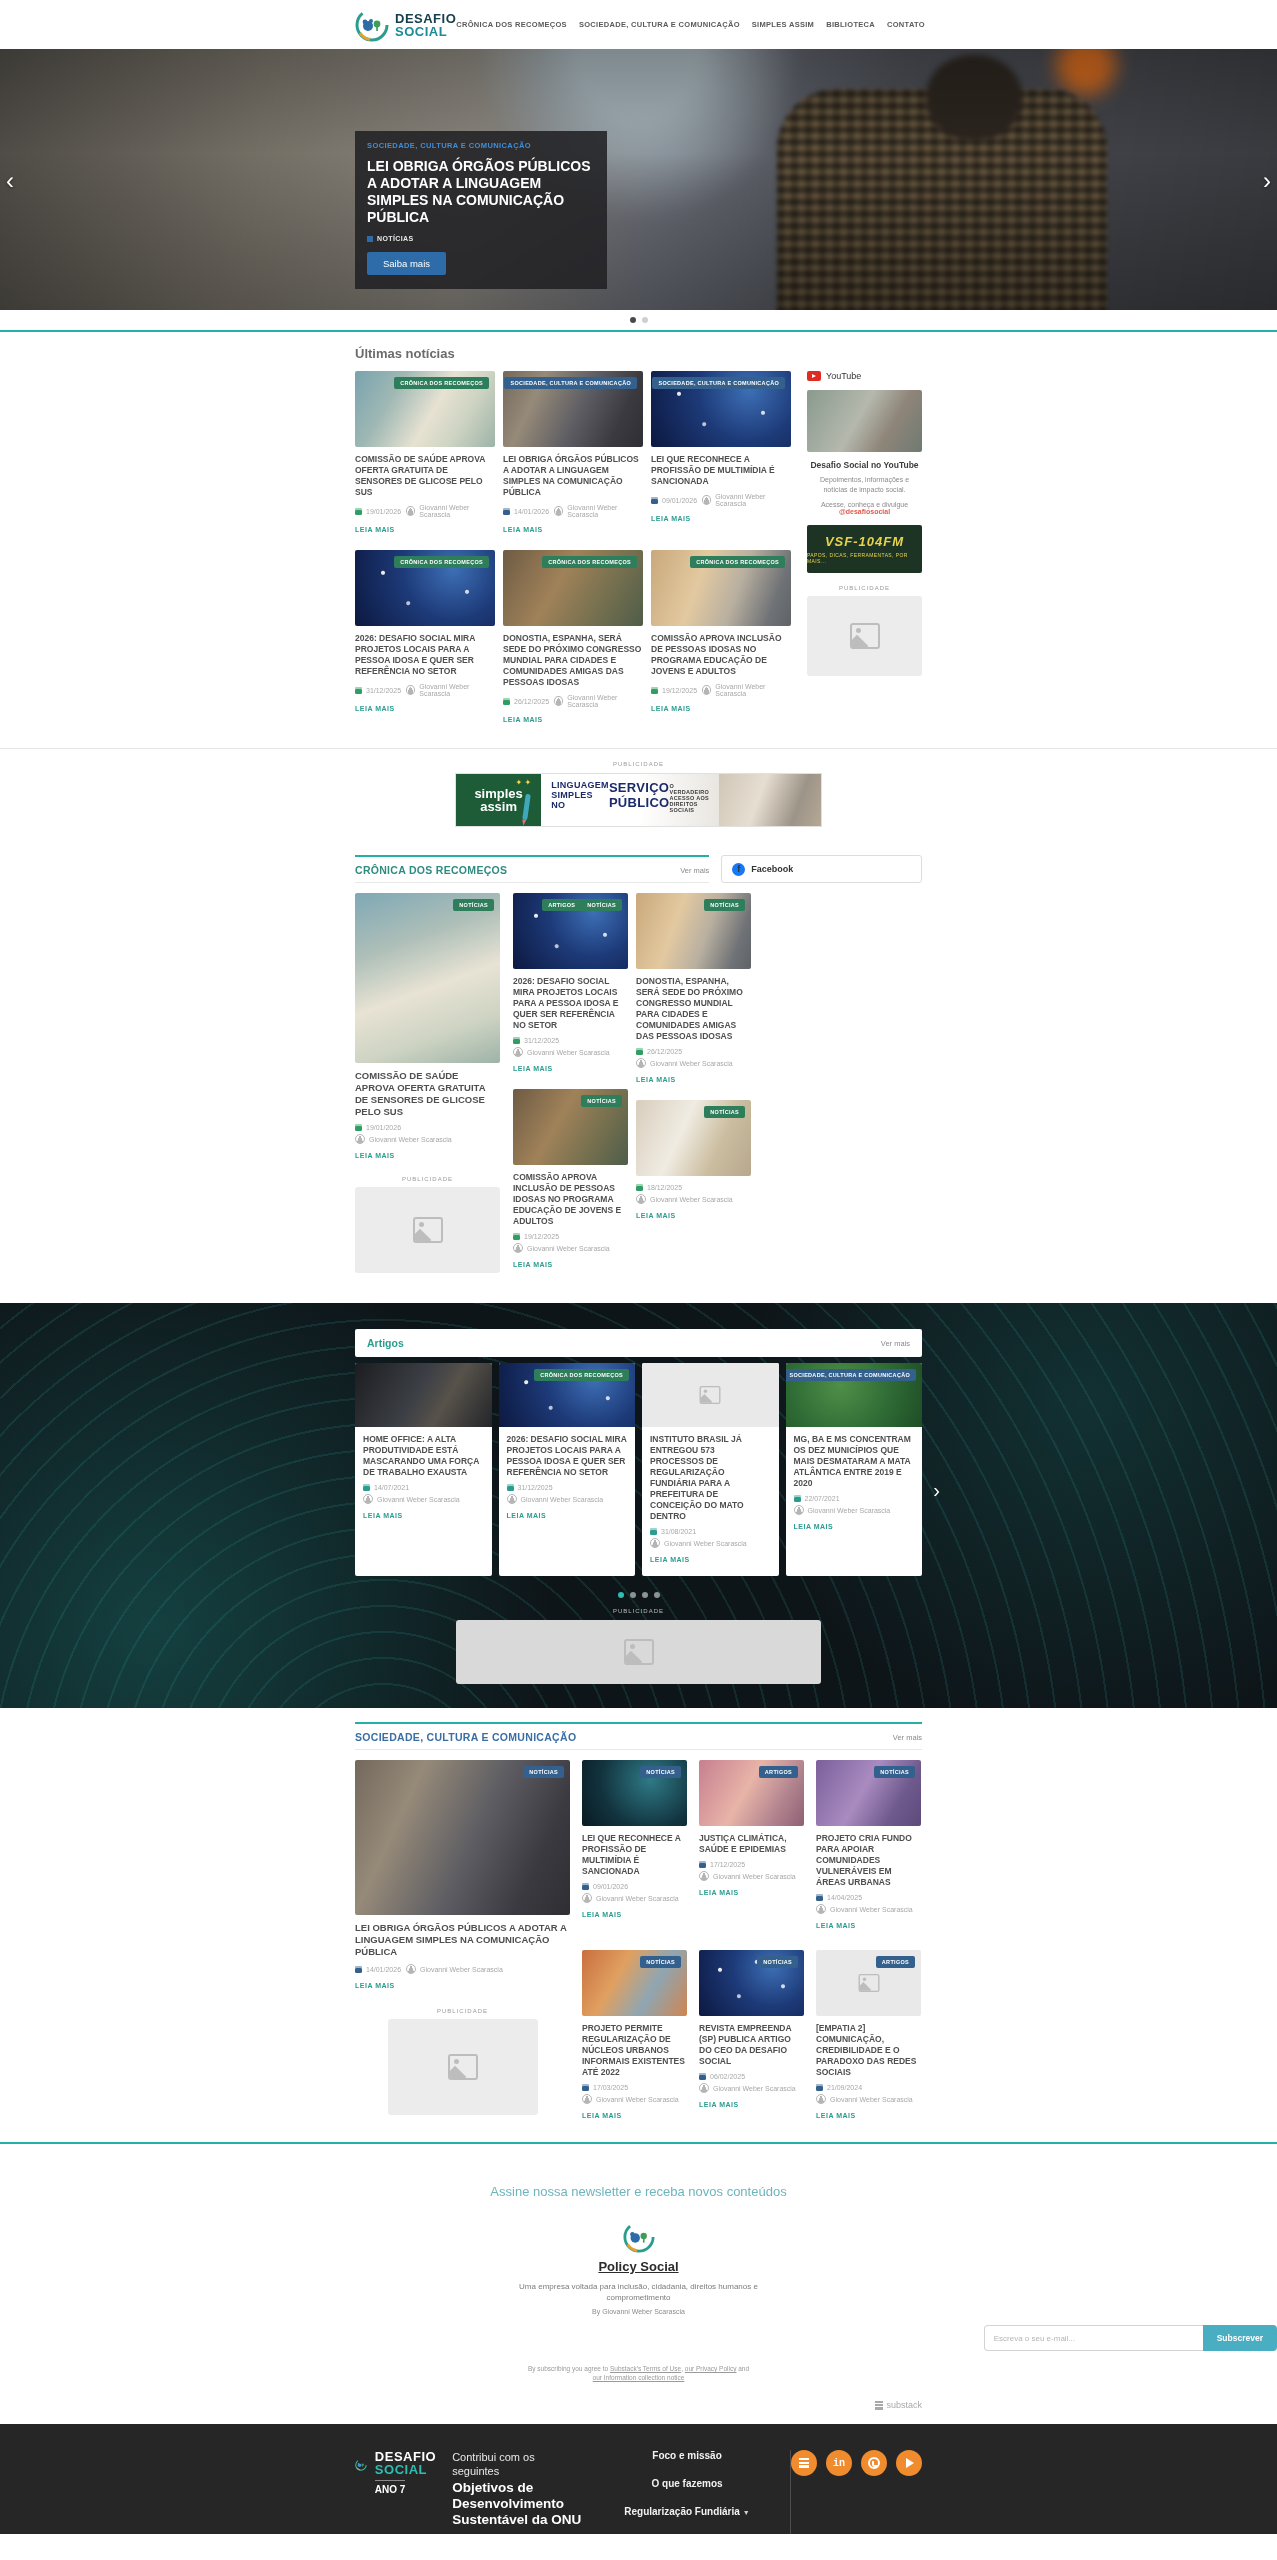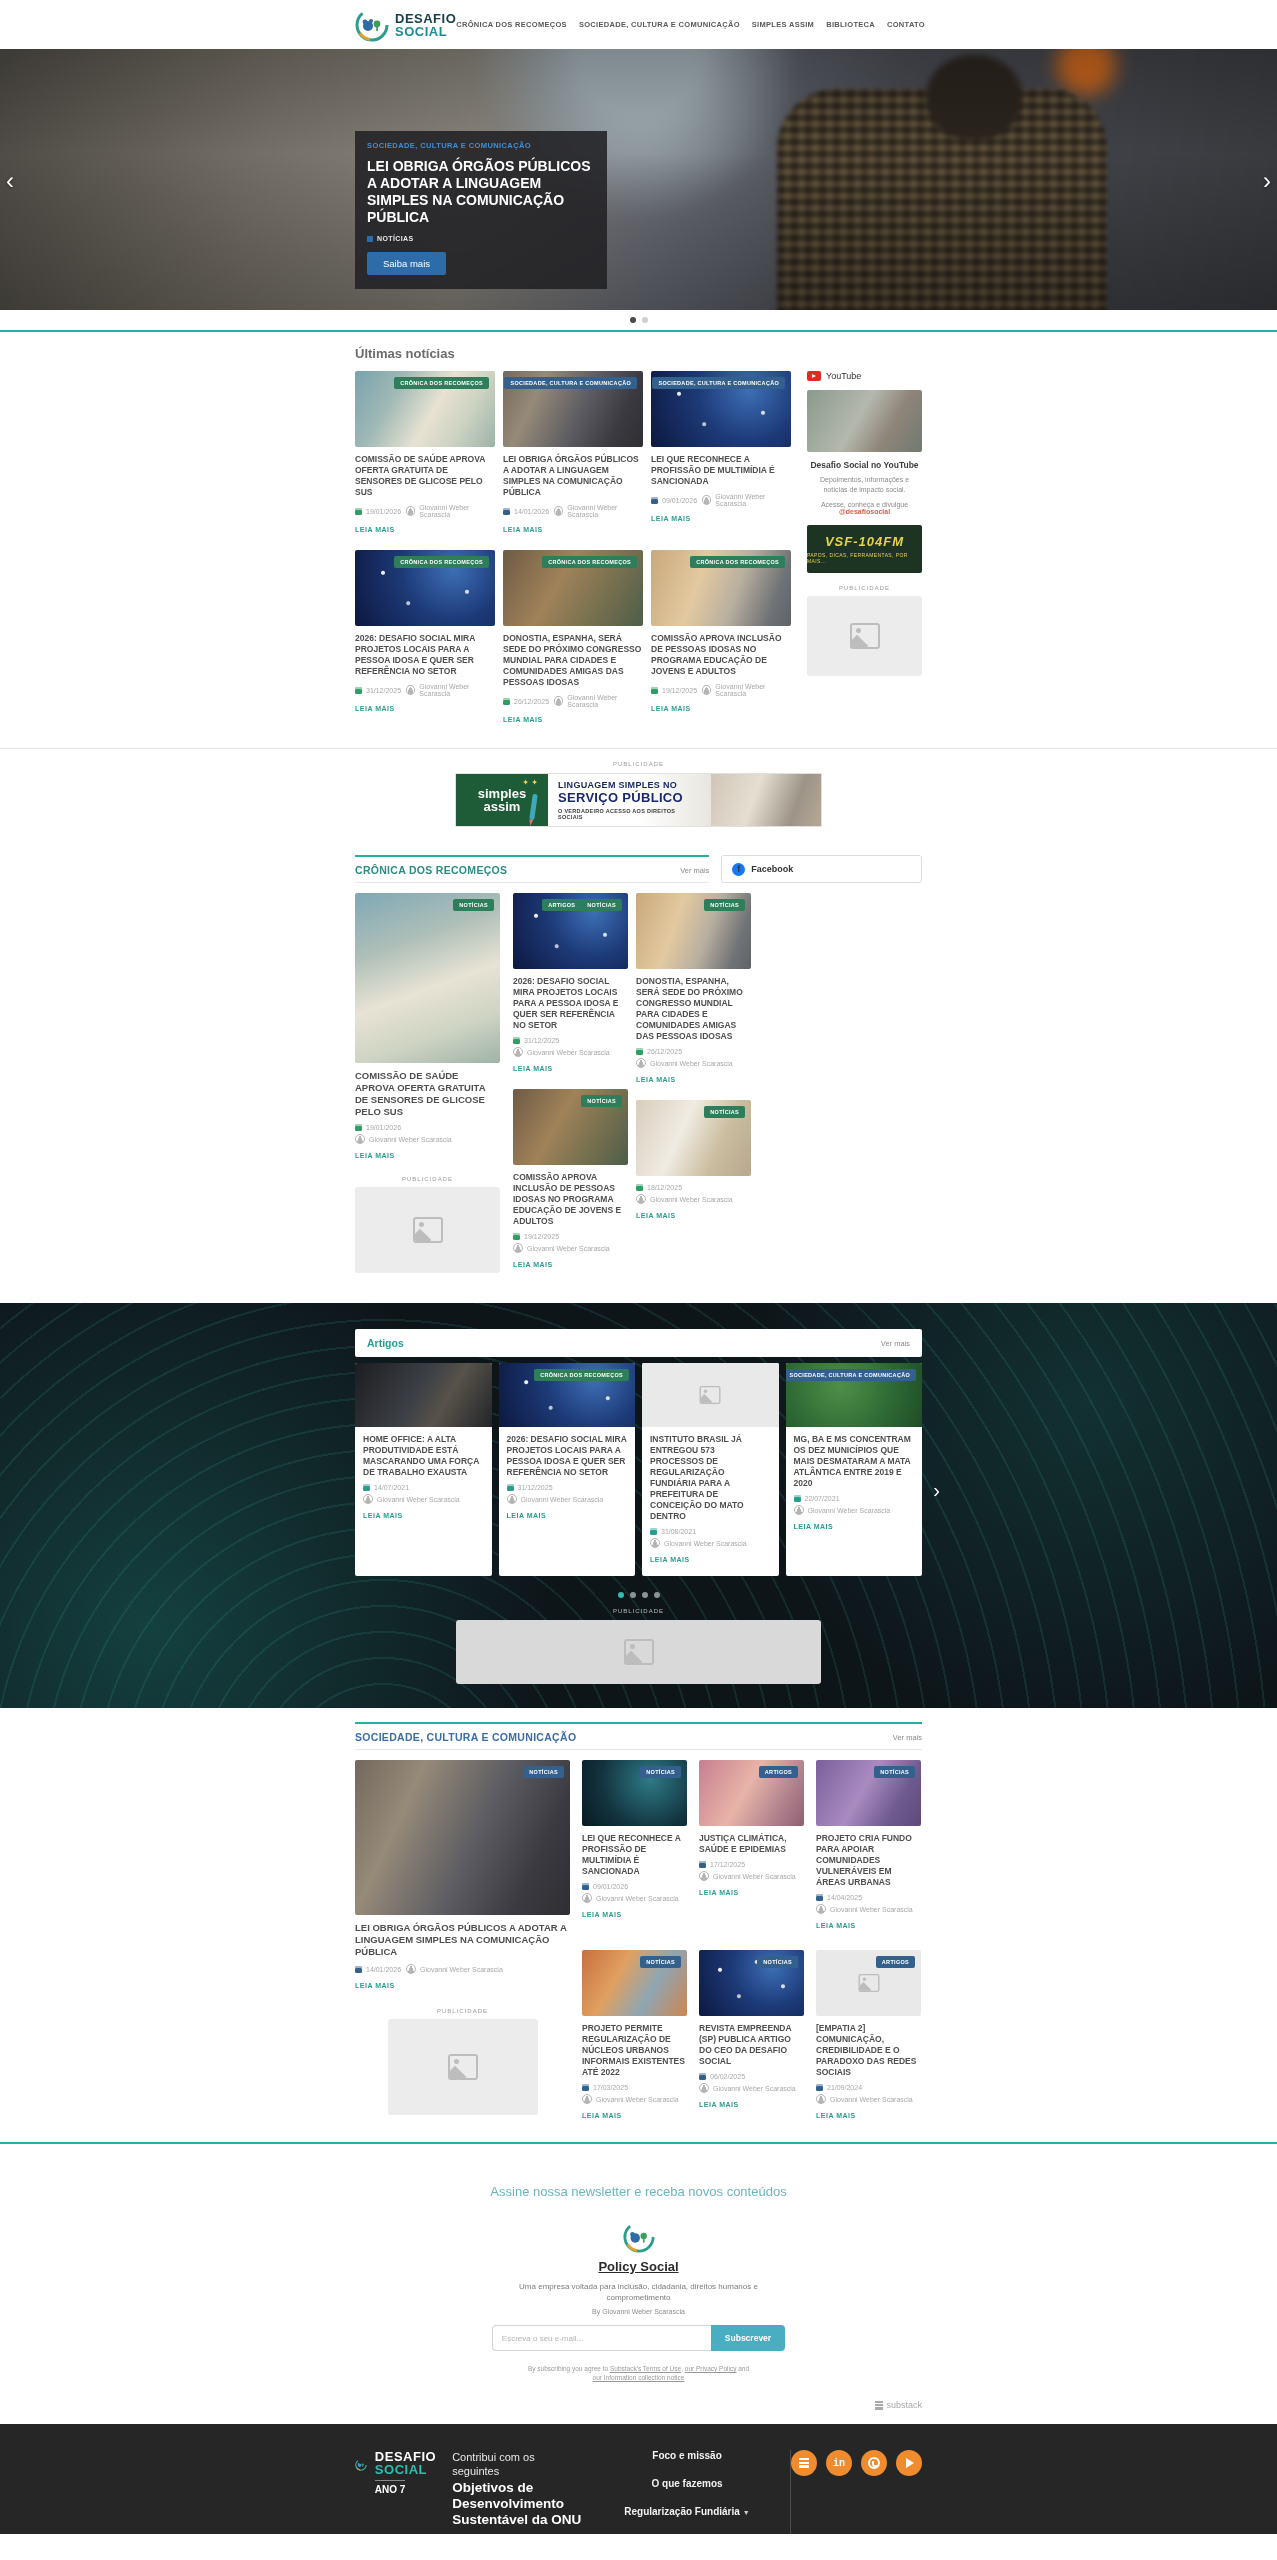--- a/index.html
+++ b/index.html
@@ -110,21 +110,21 @@
 
   
   .ad-area{padding:12px 0 22px;}
   .ad-area .pub-label{margin-bottom:6px;}
   .banner{width:365px;height:52px;margin:0 auto;display:flex;border:1px solid #e0e0e0;overflow:hidden;cursor:pointer;}
   .banner-left{width:92px;background:#1e5c38;display:flex;flex-direction:column;align-items:center;justify-content:center;position:relative;}
   .banner-left .b1,.banner-left .b2{color:#fff;font-weight:bold;font-size:13px;line-height:13px;}
   .banner-left .stars{position:absolute;top:4px;right:10px;color:#ffd94a;font-size:8px;}
   .banner-left .pencil{position:absolute;right:12px;bottom:6px;width:5px;height:26px;background:#3fa9bc;border-radius:2px;transform:rotate(8deg);}
   .banner-left .pencil::after{content:"";position:absolute;left:0;bottom:-6px;border-left:2.5px solid transparent;border-right:2.5px solid transparent;border-top:6px solid #e2707a;}
-  .banner-mid{flex:1;background:linear-gradient(90deg,#fff 55%,#e9e6e0);padding:6px 10px;display:flex;flex-direction:column;justify-content:flex-start;}
+  .banner-mid{flex:1;background:linear-gradient(90deg,#fff 55%,#e9e6e0);padding:6px 10px;display:flex;flex-direction:row;justify-content:flex-start;}
   .banner-mid .m1{font-size:9px;font-weight:bold;color:#1b2a6b;letter-spacing:.3px;}
   .banner-mid .m2{font-size:13px;font-weight:bold;color:#1b2a6b;letter-spacing:.3px;}
   .banner-mid .m3{font-size:5.5px;font-weight:bold;color:#3a3a3a;margin-top:3px;letter-spacing:.3px;}
   .banner-right{width:110px;background:linear-gradient(110deg,#cfc6b8 0%,#e6ded0 40%,#9d9488 75%,#b5a895 100%);}
 
   
   .cronica{padding:6px 0 18px;}
   .sec-head{display:flex;align-items:center;justify-content:space-between;border-top:2px solid #25b0a5;border-bottom:1px solid #e8e8e8;padding:7px 0 6px;}
   .sec-title-green{font-size:10.5px;font-weight:bold;color:#2e8b80;letter-spacing:.3px;}
   .sec-title-blue{font-size:10.5px;font-weight:bold;color:#3a6ea5;letter-spacing:.3px;}
@@ -176,21 +176,21 @@
   .scard .thumb{height:66px;}
 
   
   .newsletter{padding:30px 0 14px;text-align:center;}
   .nl-title{font-size:27px;font-weight:bold;color:#225b6e;}
   .nl-sub{font-size:13px;color:#6db5bd;margin-top:10px;}
   .nl-logo{margin:22px auto 6px;width:32px;height:32px;}
   .nl-brand{font-size:13px;font-weight:bold;color:#2b2b2b;text-decoration:underline;cursor:pointer;}
   .nl-desc{font-size:8px;color:#7c7c7c;width:260px;margin:7px auto 0;line-height:11px;}
   .nl-by{font-size:7px;color:#8c8c8c;margin-top:5px;}
-  .nl-form{display:flex;justify-content:center;margin-top:10px;}
+  .nl-form{display:flex;justify-content:flex-end;margin-top:10px;}
   .nl-input{width:200px;height:24px;border:1px solid #d4d4d4;border-right:0;border-radius:4px 0 0 4px;font-size:8px;padding:0 9px;color:#555;outline:none;font-family:"Liberation Sans",sans-serif;}
   .nl-input::placeholder{color:#b5b5b5;}
   .nl-btn{height:26px;border:0;background:#49aec2;color:#fff;font-size:8.5px;font-weight:bold;padding:0 14px;border-radius:0 4px 4px 0;cursor:pointer;font-family:"Liberation Sans",sans-serif;}
   .nl-terms{font-size:6.5px;color:#9a9a9a;margin-top:13px;line-height:9px;width:230px;margin-left:auto;margin-right:auto;}
   .nl-terms u{cursor:pointer;}
   .nl-substack{text-align:right;font-size:9px;color:#a9a9a9;margin-top:18px;display:flex;justify-content:flex-end;align-items:center;gap:3px;}
   .ss-ic{width:8px;height:9px;display:inline-block;background:linear-gradient(#a9a9a9 0 2px,transparent 2px 3px,#a9a9a9 3px 5px,transparent 5px 6px,#a9a9a9 6px 9px);}
 
   
   .footer{background:#262626;color:#fff;padding:26px 0 0;}

